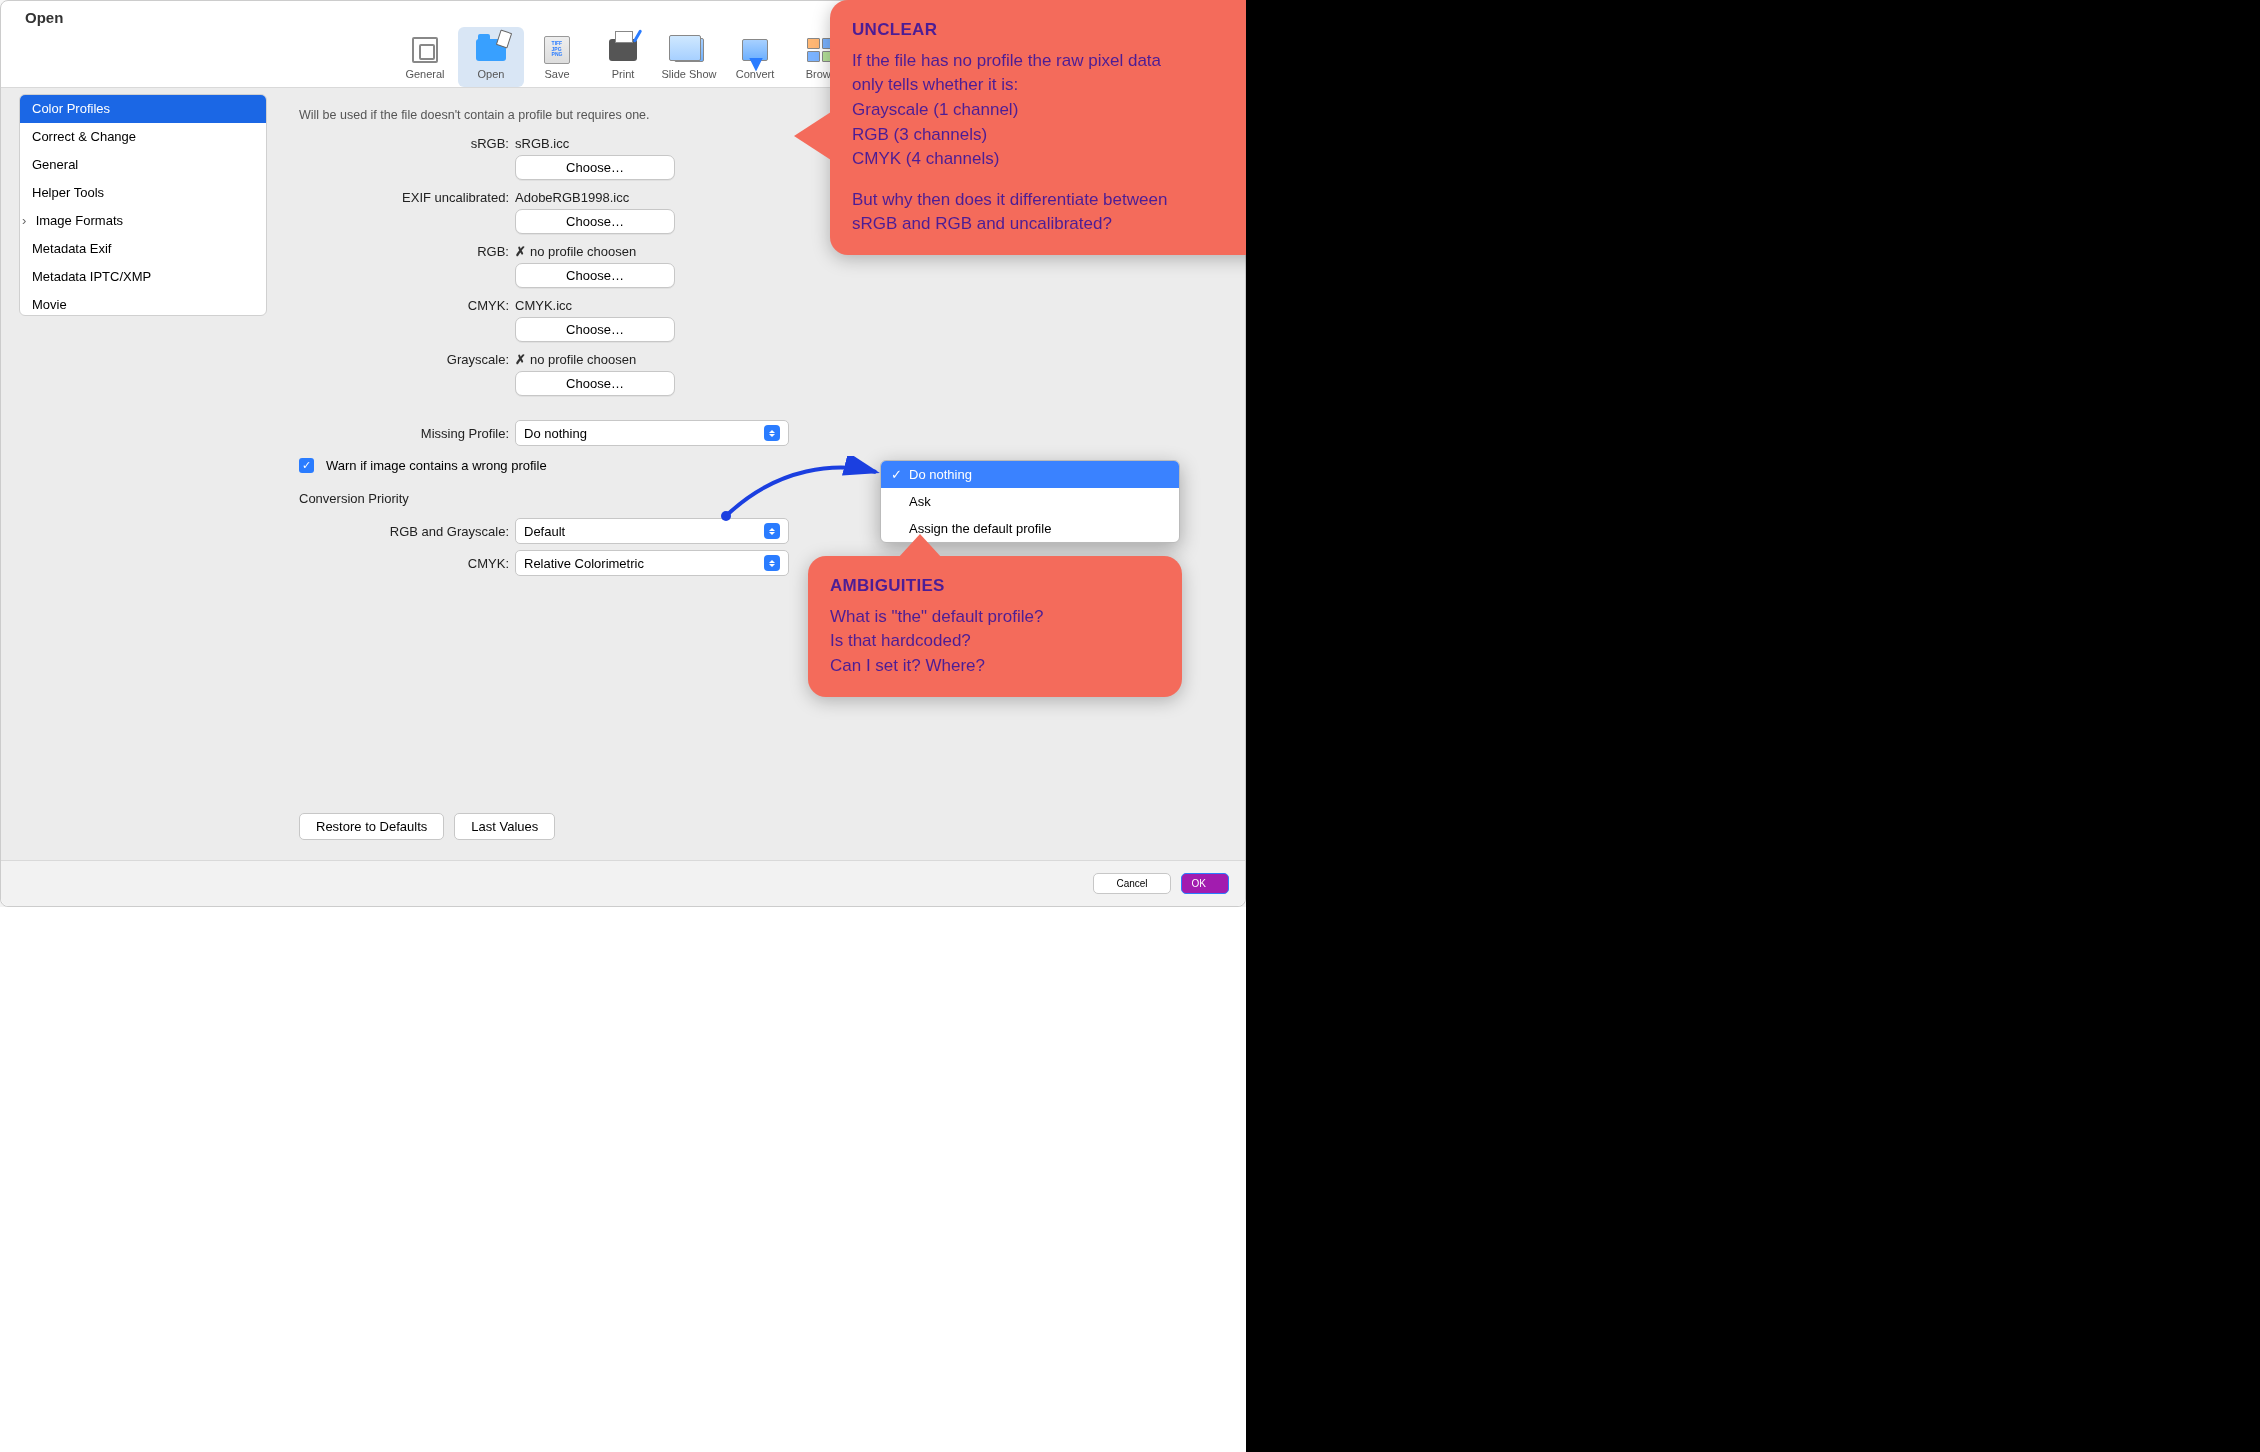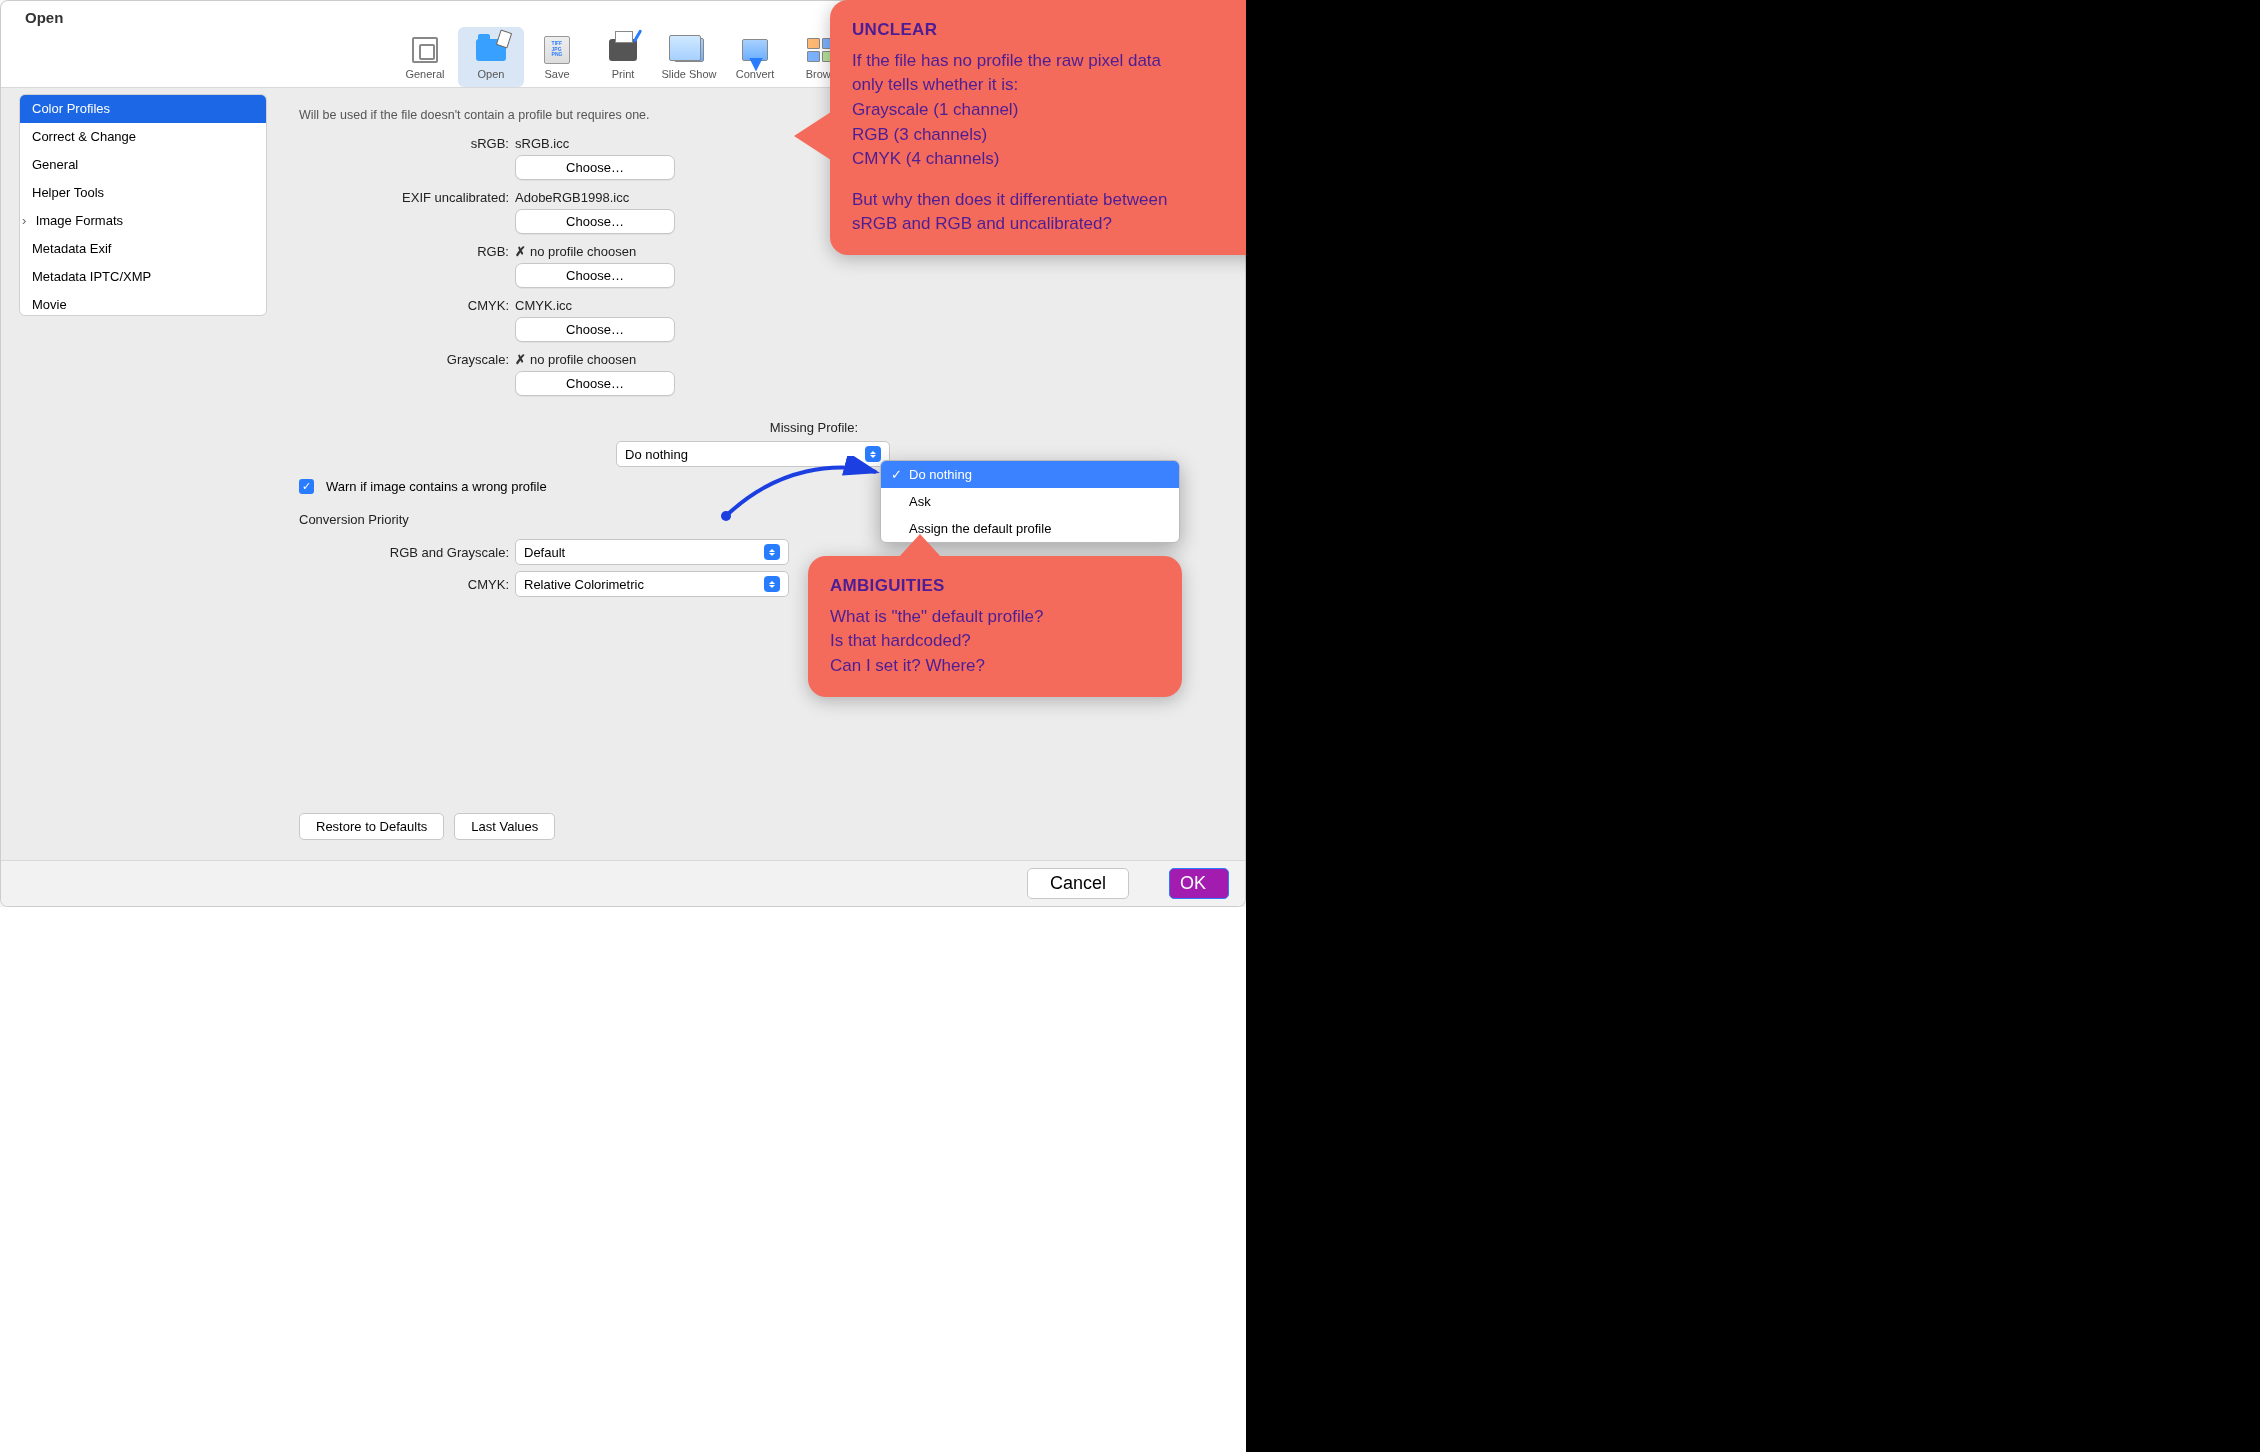--- a/index.html
+++ b/index.html
@@ -38,21 +38,21 @@
 .select .caret::after{border-top:3px solid #fff;}
 
 .checkbox { width:15px; height:15px; border-radius:3px; background:#2a7cff; display:inline-flex; align-items:center; justify-content:center; color:#fff; font-size:11px; margin-right:6px;}
 
 .section-title { font-size:13px; color:#222; margin:18px 0 12px 0; }
 
 .bottom-btns { position:absolute; bottom:14px; left:20px; display:flex; gap:10px; }
 .pillow { background:#fff; border:1px solid #c7c7c7; border-radius:5px; padding:5px 16px; font-size:13px; }
 
 .footer { height:46px; border-top:1px solid #d9d9d9; display:flex; align-items:center; justify-content:flex-end; gap:10px; padding:0 16px; background:#f2f2f2; border-radius:0 0 8px 8px;}
-.fbtn { border-radius:5px; padding:4px 22px; font-size:18px; border:1px solid #c7c7c7; background:#fff;margin-left:30px; }
+.fbtn { border-radius:5px; padding:4px 22px; font-size:10px; border:1px solid #c7c7c7; background:#fff; }
 .fbtn.primary { background:#a21caf; color:#fff; border-color:#2a7cff;padding-left:10px; }
 
 
 .bubble { position:absolute; background:#f46b5b; color:#4c1d95; border-radius:18px; padding:18px 22px; font-size:17px; line-height:1.45; box-shadow:0 4px 18px rgba(0,0,0,.25); }
 .bubble .btitle { font-weight:600; margin-bottom:6px; font-size:17px; letter-spacing:.3px; }
 .bubble1 { left:830px; top:0px; width:524px; border-top-right-radius:28px; }
 .bubble1::before { content:""; position:absolute; left:-36px; top:110px; width:0;height:0; border-top:26px solid transparent; border-bottom:26px solid transparent; border-right:40px solid #f46b5b;}
 .bubble2 { left:808px; top:556px; width:374px; }
 .bubble2::before { content:""; position:absolute; left:90px; top:-22px; width:0;height:0; border-left:22px solid transparent; border-right:22px solid transparent; border-bottom:24px solid #f46b5b;}
 
@@ -204,21 +204,21 @@
           <div class="val">
             <span class="xmark">✗</span>
             <span>no profile choosen</span>
           </div>
         </div>
       <div class="row">
           <div class="lbl"></div>
           <div class="btn">Choose…</div>
         </div>
 
-      <div class="row" style="margin-top:24px;flex-direction:column;">
+      <div class="row" style="margin-top:24px;">
         <div class="lbl">Missing Profile:</div>
         <div class="select">
           <span>Do nothing</span>
           <span class="caret"></span>
         </div>
       </div>
 
       <div class="row" style="margin-top:12px;">
         <span class="checkbox">✓</span>
         <span>Warn if image contains a wrong profile</span>

